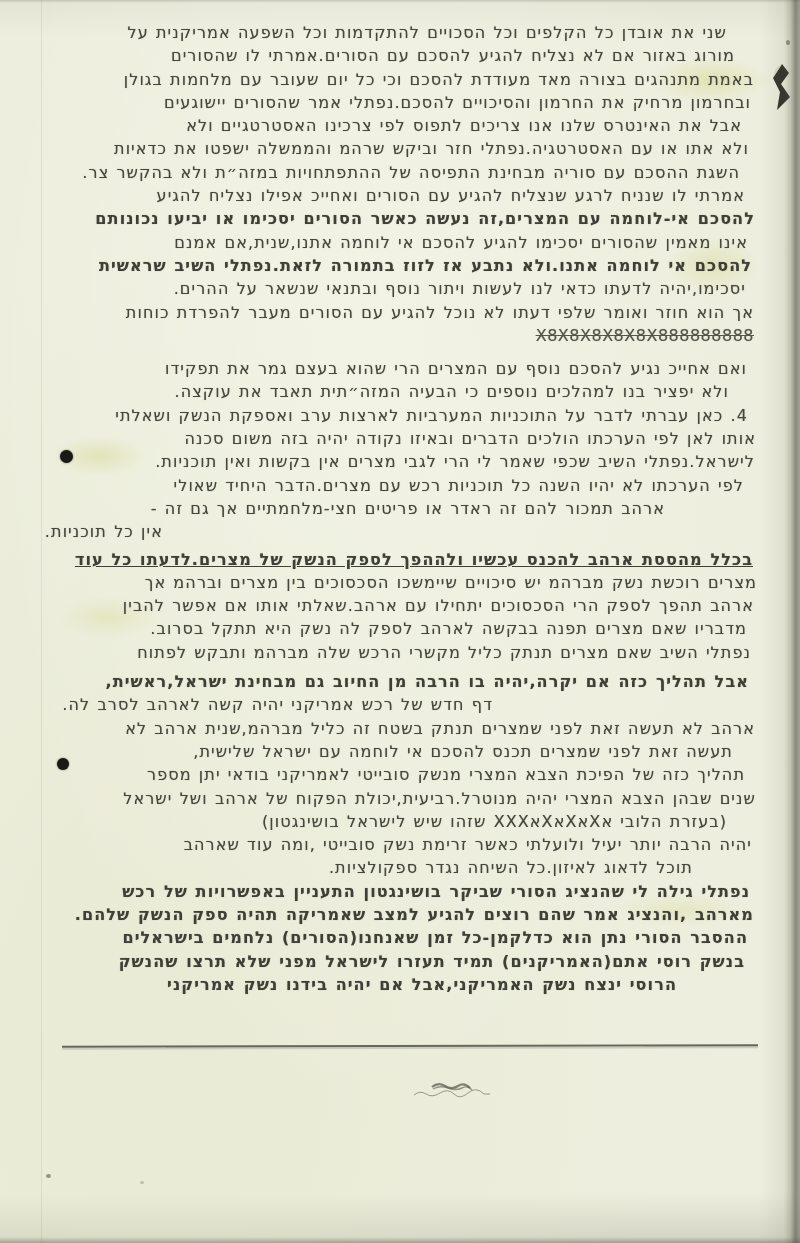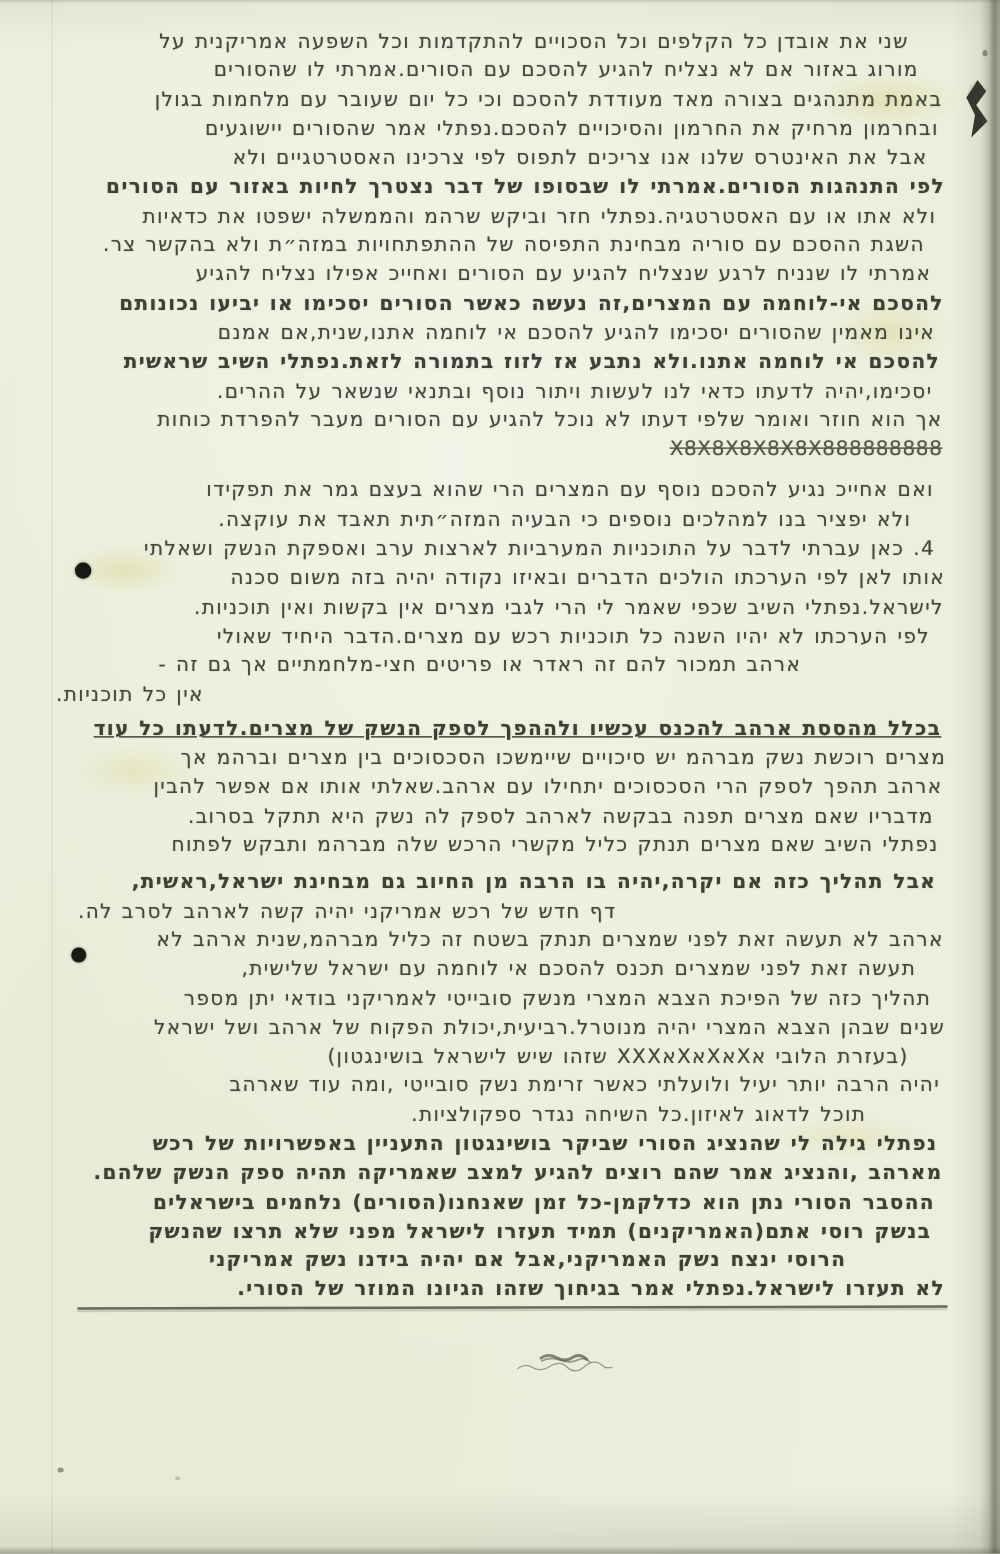--- a/index.html
+++ b/index.html
@@ -82,58 +82,56 @@
   <div class="stain" style="left:52px;top:436px;width:95px;height:40px;background:radial-gradient(ellipse,rgba(205,210,120,0.38),rgba(205,210,120,0) 70%);"></div>
   <div class="stain" style="left:58px;top:596px;width:100px;height:42px;background:radial-gradient(ellipse,rgba(205,210,120,0.28),rgba(205,210,120,0) 70%);"></div>
   <div class="stain" style="left:615px;top:893px;width:130px;height:34px;background:radial-gradient(ellipse,rgba(205,210,120,0.25),rgba(205,210,120,0) 70%);"></div>
 
   <div class="textblock">
       <div class="tline" style="margin-right: 30px;">שני את אובדן כל הקלפים וכל הסכויים להתקדמות וכל השפעה אמריקנית על</div>
       <div class="tline" style="margin-right: 22px;">מורוג באזור אם לא נצליח להגיע להסכם עם הסורים.אמרתי לו שהסורים</div>
       <div class="tline" style="margin-right: 3px;">באמת מתנהגים בצורה מאד מעודדת להסכם וכי כל יום שעובר עם מלחמות בגולן</div>
       <div class="tline" style="margin-right: 6px;">ובחרמון מרחיק את החרמון והסיכויים להסכם.נפתלי אמר שהסורים יישוגעים</div>
       <div class="tline" style="margin-right: 15px;">אבל את האינטרס שלנו אנו צריכים לתפוס לפי צרכינו האסטרטגיים ולא</div>
-      <div class="tline bold" style="margin-right: 1px;">לפי התנהגות הסורים.אמרתי לו שבסופו של דבר נצטרך לחיות באזור עם הסורים</div>
       <div class="tline" style="margin-right: 8px;">ולא אתו או עם האסטרטגיה.נפתלי חזר וביקש שרהמ והממשלה ישפטו את כדאיות</div>
       <div class="tline" style="margin-right: 17px;">השגת ההסכם עם סוריה מבחינת התפיסה של ההתפתחויות במזה״ת ולא בהקשר צר.</div>
       <div class="tline" style="margin-right: 12px;">אמרתי לו שנניח לרגע שנצליח להגיע עם הסורים ואחייכ אפילו נצליח להגיע</div>
       <div class="tline bold" style="margin-right: 2px;">להסכם אי-לוחמה עם המצרים,זה נעשה כאשר הסורים יסכימו או יביעו נכונותם</div>
       <div class="tline" style="margin-right: 9px;">אינו מאמין שהסורים יסכימו להגיע להסכם אי לוחמה אתנו,שנית,אם אמנם</div>
       <div class="tline bold" style="margin-right: 5px;">להסכם אי לוחמה אתנו.ולא נתבע אז לזוז בתמורה לזאת.נפתלי השיב שראשית</div>
       <div class="tline" style="margin-right: 11px;">יסכימו,יהיה לדעתו כדאי לנו לעשות ויתור נוסף ובתנאי שנשאר על ההרים.</div>
       <div class="tline" style="margin-right: 3px;">אך הוא חוזר ואומר שלפי דעתו לא נוכל להגיע עם הסורים מעבר להפרדת כוחות</div>
       <div class="tline strike" style="margin-right: 3px;">X8X8X8X8X8X888888888</div>
       <div class="tline" style="margin-right: 10px; margin-top: 10px;">ואם אחייכ נגיע להסכם נוסף עם המצרים הרי שהוא בעצם גמר את תפקידו</div>
       <div class="tline" style="margin-right: 28px;">ולא יפציר בנו למהלכים נוספים כי הבעיה המזה״תית תאבד את עוקצה.</div>
       <div class="tline" style="margin-right: 9px;">4. כאן עברתי לדבר על התוכניות המערביות לארצות ערב ואספקת הנשק ושאלתי</div>
       <div class="tline" style="margin-right: 1px;">אותו לאן לפי הערכתו הולכים הדברים ובאיזו נקודה יהיה בזה משום סכנה</div>
       <div class="tline" style="margin-right: 2px;">לישראל.נפתלי השיב שכפי שאמר לי הרי לגבי מצרים אין בקשות ואין תוכניות.</div>
       <div class="tline" style="margin-right: 13px;">לפי הערכתו לא יהיו השנה כל תוכניות רכש עם מצרים.הדבר היחיד שאולי</div>
-      <div class="tline" style="margin-right: 116px;">ארהב תמכור להם זה ראדר או פריטים חצי-מלחמתיים אך גם זה -</div>
+      <div class="tline" style="margin-right: 92px;">ארהב תמכור להם זה ראדר או פריטים חצי-מלחמתיים אך גם זה -</div>
       <div class="tline" style="margin-right: 594px;">אין כל תוכניות.</div>
       <div class="tline bold" style="margin-right: 4px; margin-top: 4px; text-decoration: underline;">בכלל מהססת ארהב להכנס עכשיו ולההפך לספק הנשק של מצרים.לדעתו כל עוד</div>
       <div class="tline">מצרים רוכשת נשק מברהמ יש סיכויים שיימשכו הסכסוכים בין מצרים וברהמ אך</div>
       <div class="tline" style="margin-right: 3px;">ארהב תהפך לספק הרי הסכסוכים יתחילו עם ארהב.שאלתי אותו אם אפשר להבין</div>
       <div class="tline" style="margin-right: 10px;">מדבריו שאם מצרים תפנה בבקשה לארהב לספק לה נשק היא תתקל בסרוב.</div>
       <div class="tline" style="margin-right: 6px;">נפתלי השיב שאם מצרים תנתק כליל מקשרי הרכש שלה מברהמ ותבקש לפתוח</div>
       <div class="tline bold" style="margin-right: 8px; margin-top: 6px;">אבל תהליך כזה אם יקרה,יהיה בו הרבה מן החיוב גם מבחינת ישראל,ראשית,</div>
       <div class="tline" style="margin-right: 264px;">דף חדש של רכש אמריקני יהיה קשה לארהב לסרב לה.</div>
       <div class="tline" style="margin-right: 2px;">ארהב לא תעשה זאת לפני שמצרים תנתק בשטח זה כליל מברהמ,שנית ארהב לא</div>
       <div class="tline" style="margin-right: 24px;">תעשה זאת לפני שמצרים תכנס להסכם אי לוחמה עם ישראל שלישית,</div>
       <div class="tline" style="margin-right: 12px;">תהליך כזה של הפיכת הצבא המצרי מנשק סובייטי לאמריקני בודאי יתן מספר</div>
       <div class="tline" style="margin-right: 1px;">שנים שבהן הצבא המצרי יהיה מנוטרל.רביעית,יכולת הפקוח של ארהב ושל ישראל</div>
       <div class="tline" style="margin-right: 30px;">(בעזרת הלובי אXאXאXאXXX שזהו שיש לישראל בושינגטון)</div>
       <div class="tline" style="margin-right: 5px;">יהיה הרבה יותר יעיל ולועלתי כאשר זרימת נשק סובייטי ,ומה עוד שארהב</div>
       <div class="tline" style="margin-right: 64px;">תוכל לדאוג לאיזון.כל השיחה נגדר ספקולציות.</div>
       <div class="tline bold" style="margin-right: 7px;">נפתלי גילה לי שהנציג הסורי שביקר בושינגטון התעניין באפשרויות של רכש</div>
       <div class="tline bold" style="margin-right: 3px;">מארהב ,והנציג אמר שהם רוצים להגיע למצב שאמריקה תהיה ספק הנשק שלהם.</div>
       <div class="tline bold" style="margin-right: 9px;">ההסבר הסורי נתן הוא כדלקמן-כל זמן שאנחנו(הסורים) נלחמים בישראלים</div>
       <div class="tline bold" style="margin-right: 12px;">בנשק רוסי אתם(האמריקנים) תמיד תעזרו לישראל מפני שלא תרצו שהנשק</div>
       <div class="tline bold" style="margin-right: 80px;">הרוסי ינצח נשק האמריקני,אבל אם יהיה בידנו נשק אמריקני</div>
-      <div class="tline bold" style="margin-right: 1px;">לא תעזרו לישראל.נפתלי אמר בגיחוך שזהו הגיונו המוזר של הסורי.</div>
     </div>
 
   <div class="rule"></div>
 
   <div class="sig">
     <svg width="92" height="24" viewBox="0 0 92 24">
       <path d="M32 6 Q38 1 45 5 T58 5 T70 7" fill="none" stroke="#5c5e50" stroke-width="2.2" opacity="0.75"></path>
       <path d="M33 8 Q40 4 48 7 T62 7 T72 9" fill="none" stroke="#5c5e50" stroke-width="1.4" opacity="0.6"></path>
       <path d="M14 14 Q20 9 26 13 T40 12 T54 13 T68 12 T84 13 L90 13" fill="none" stroke="#6a6c5c" stroke-width="1" opacity="0.65"></path>
     </svg>

